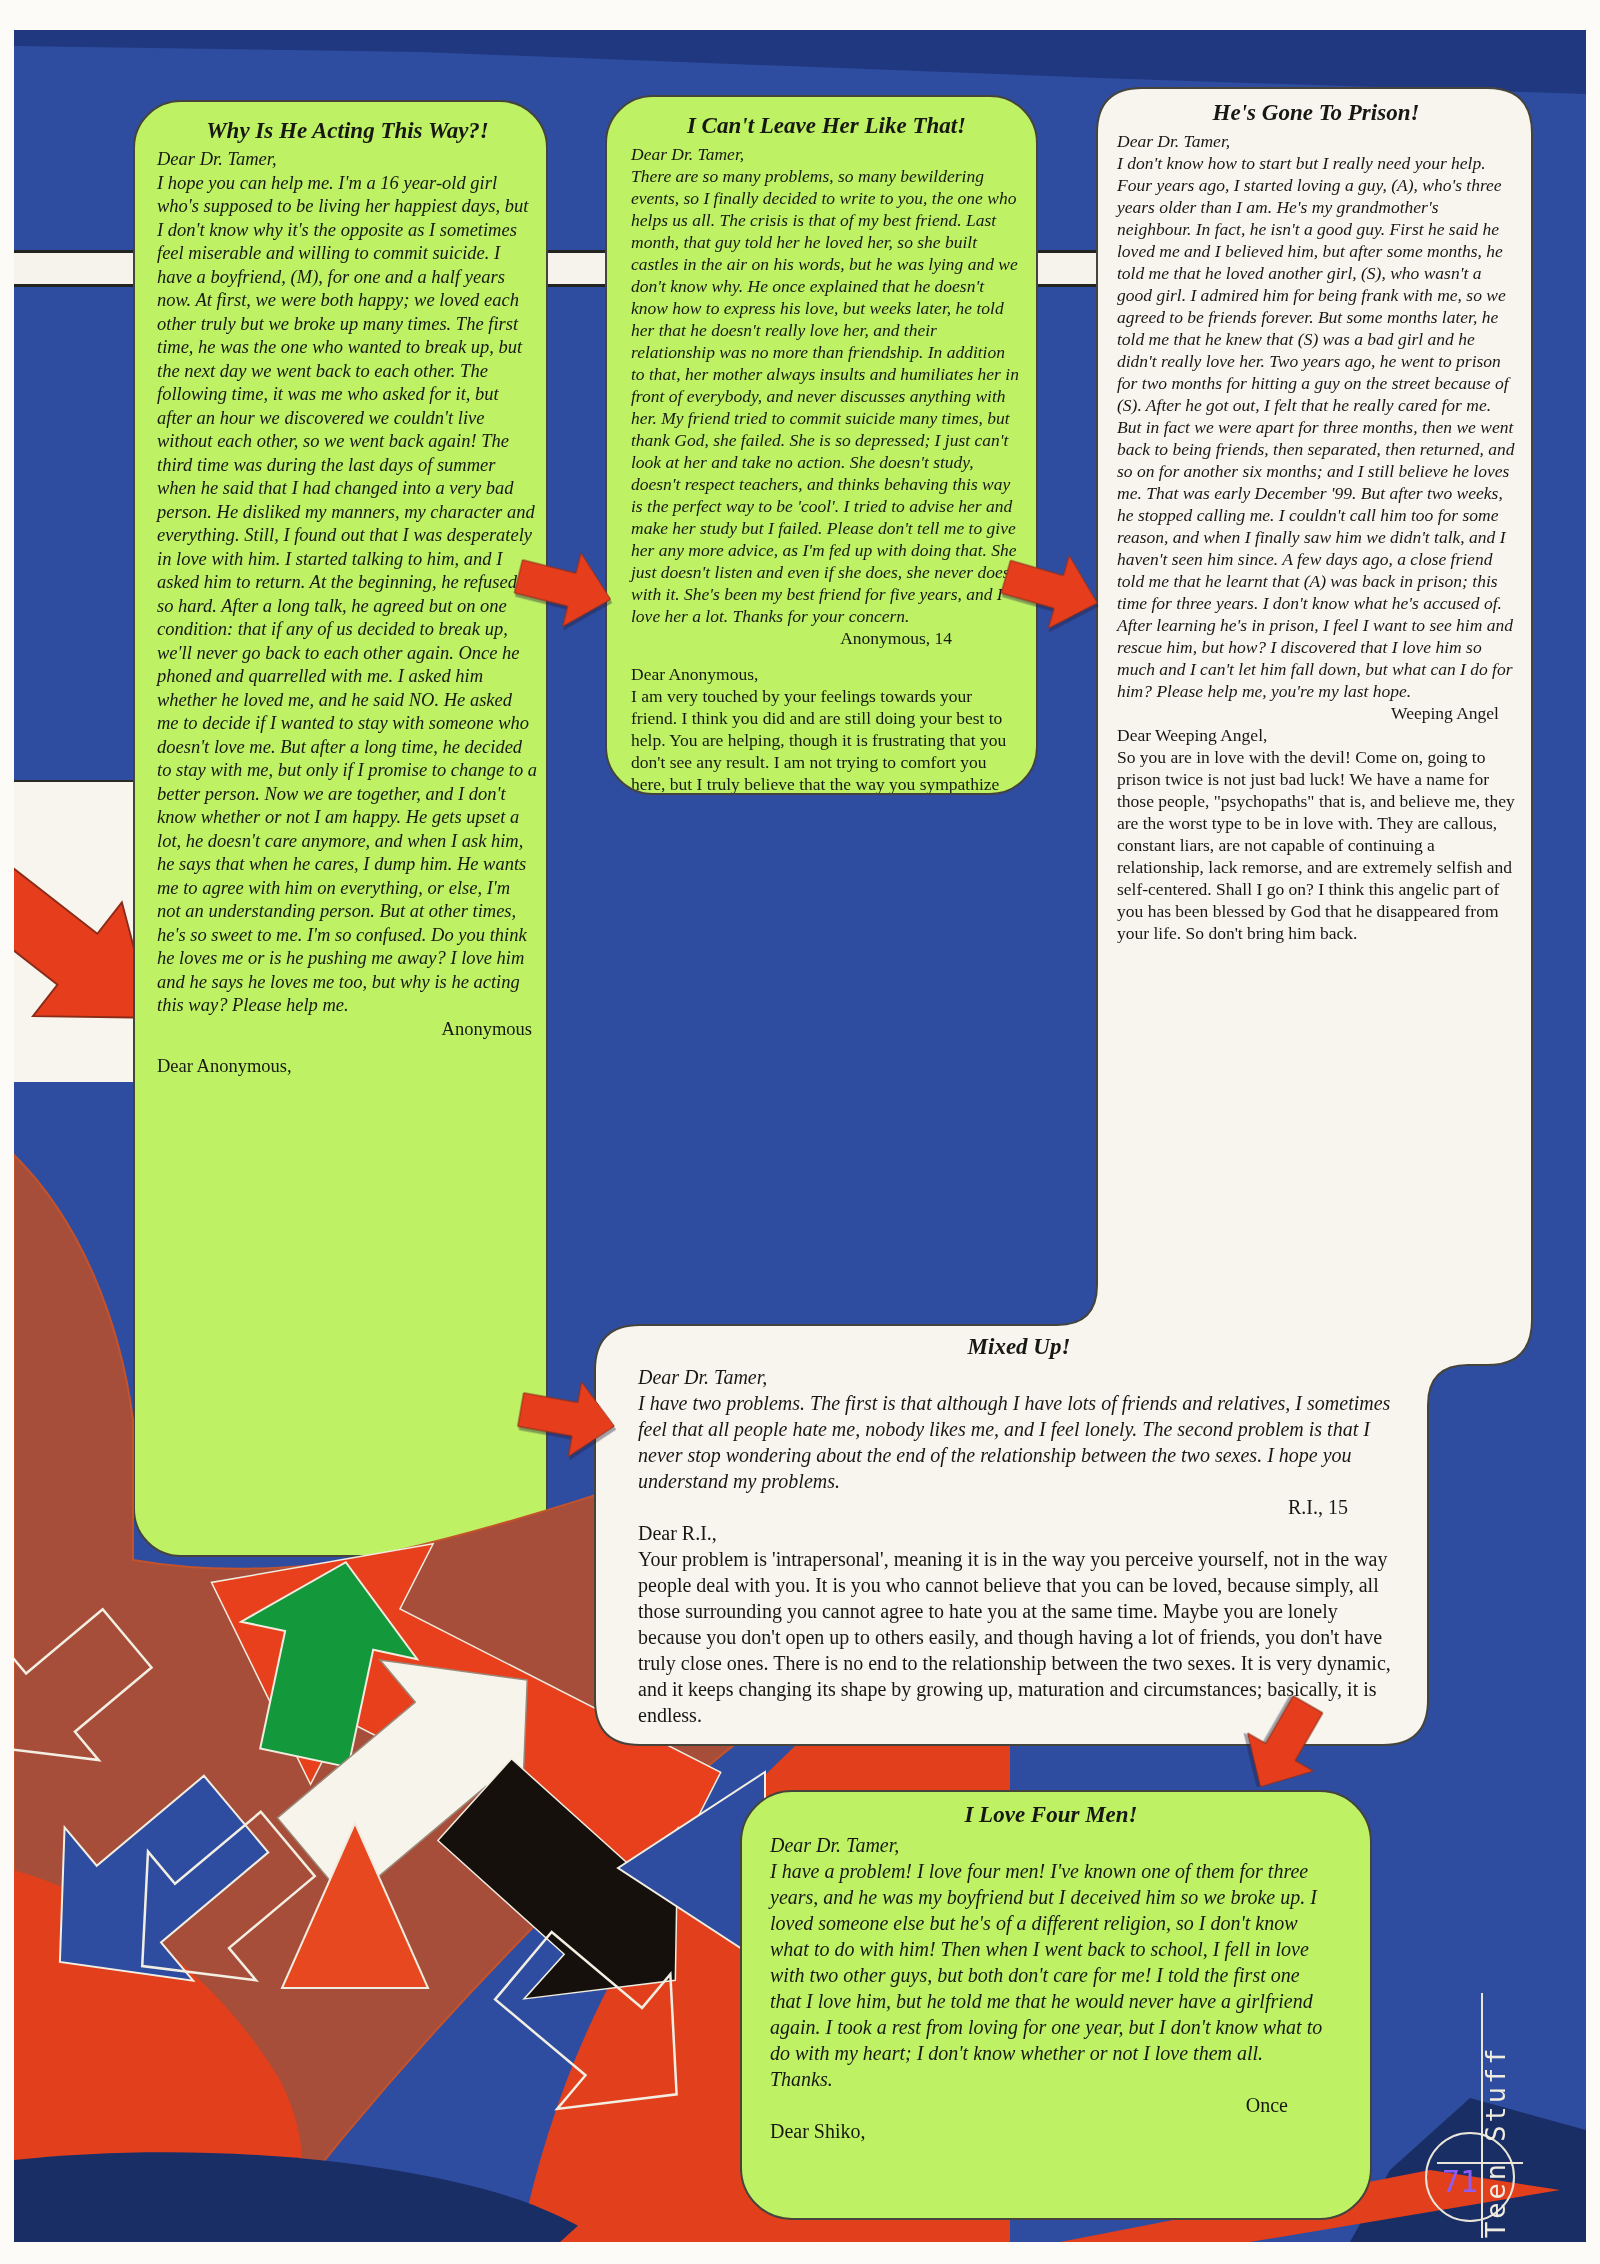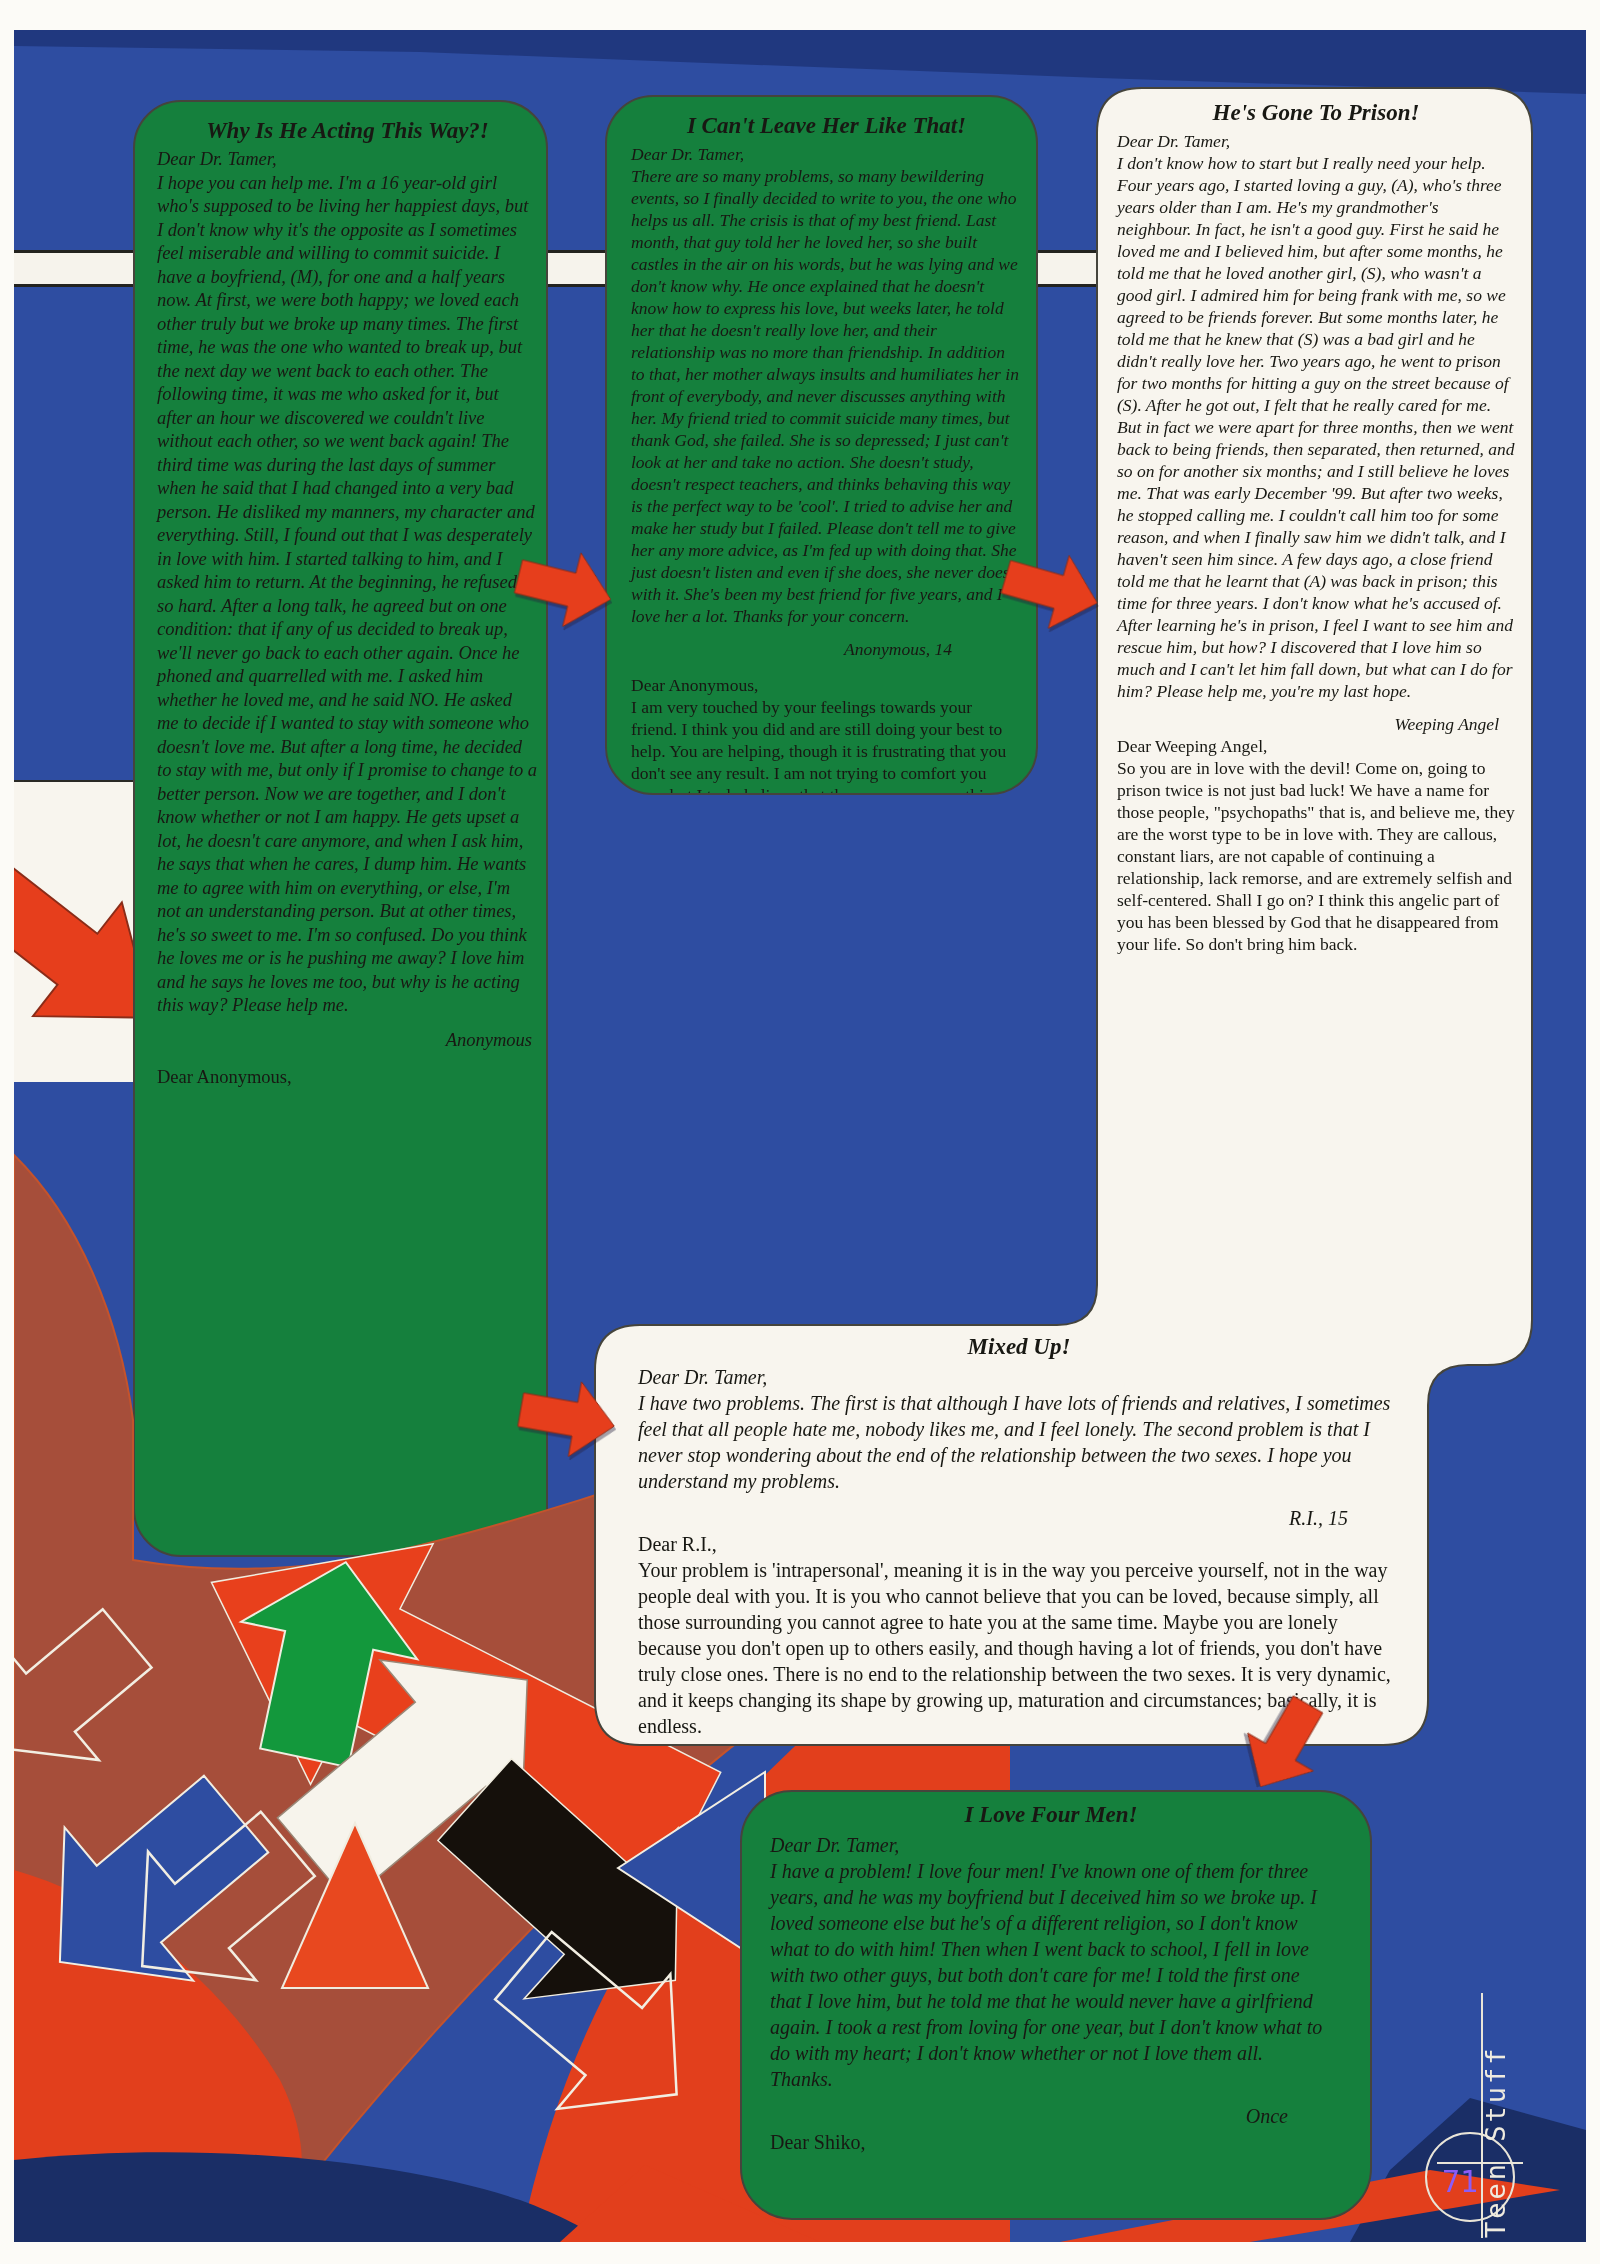--- a/index.html
+++ b/index.html
@@ -9,32 +9,32 @@
     font-family:"Liberation Serif", serif;
     color:#181813;
   }
   .abs{position:absolute;}
   #blue-bg{left:14px;top:30px;width:1572px;height:2212px;background:#2e4da1;}
   svg.overlay{pointer-events:none;}
   
   #ribbon{left:14px;top:250px;width:1086px;height:37px;background:#f6f3ec;
     border-top:3px solid #23231f;border-bottom:3px solid #23231f;box-sizing:border-box;}
   
-  .card{background:#15803d;border:2px solid #45443c;border-radius:48px;box-sizing:border-box;overflow:hidden;}
+  .card{background:#bef264;border:2px solid #45443c;border-radius:48px;box-sizing:border-box;overflow:hidden;}
   #card-why{left:133px;top:100px;width:415px;height:1457px;padding:14px 8px 0 22px;}
   #card-leave{left:605px;top:95px;width:433px;height:700px;padding:14px 14px 0 24px;}
   #card-love{left:740px;top:1790px;width:632px;height:430px;border-radius:52px;padding:8px 38px 0 28px;}
   .floating-text{position:absolute;}
   #text-prison{left:1117px;top:98px;width:398px;}
   #text-mixed{left:638px;top:1332px;width:762px;}
   
   .section-title{text-align:center;font-weight:bold;font-style:italic;font-size:23px;line-height:30px;margin:0 0 2px 0;}
   .sal-letter{font-style:italic;}
   .letter-body{font-style:italic;}
-  .sig{text-align:right;font-style:italic;padding-right:34px;margin-top:11px;}
+  .sig{text-align:right;padding-right:34px;}
   .reply-gap{height:14px;}
   .t-col{font-size:17.5px;line-height:22px;}
   #card-why .t-col{font-size:18.5px;line-height:23.5px;}
   .t-wide{font-size:20px;line-height:26px;}
   p{margin:0;}
   
   #margin-patch{left:14px;top:780px;width:119px;height:300px;background:#f8f5ee;
     border-top:2px solid #2a2a26;border-bottom:0;overflow:hidden;}
   
   .red-arrow{position:absolute;filter:drop-shadow(2px 3px 0 rgba(35,30,60,.40));}

